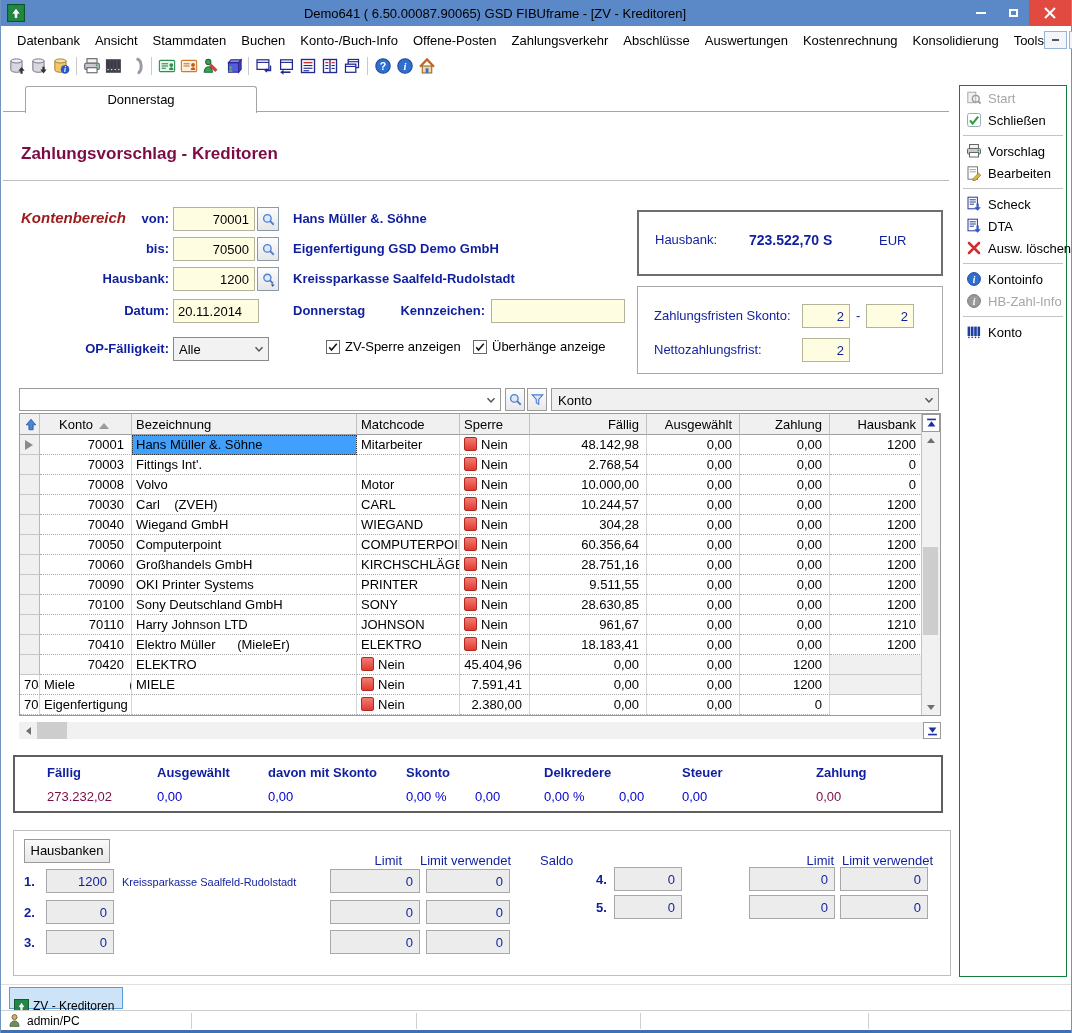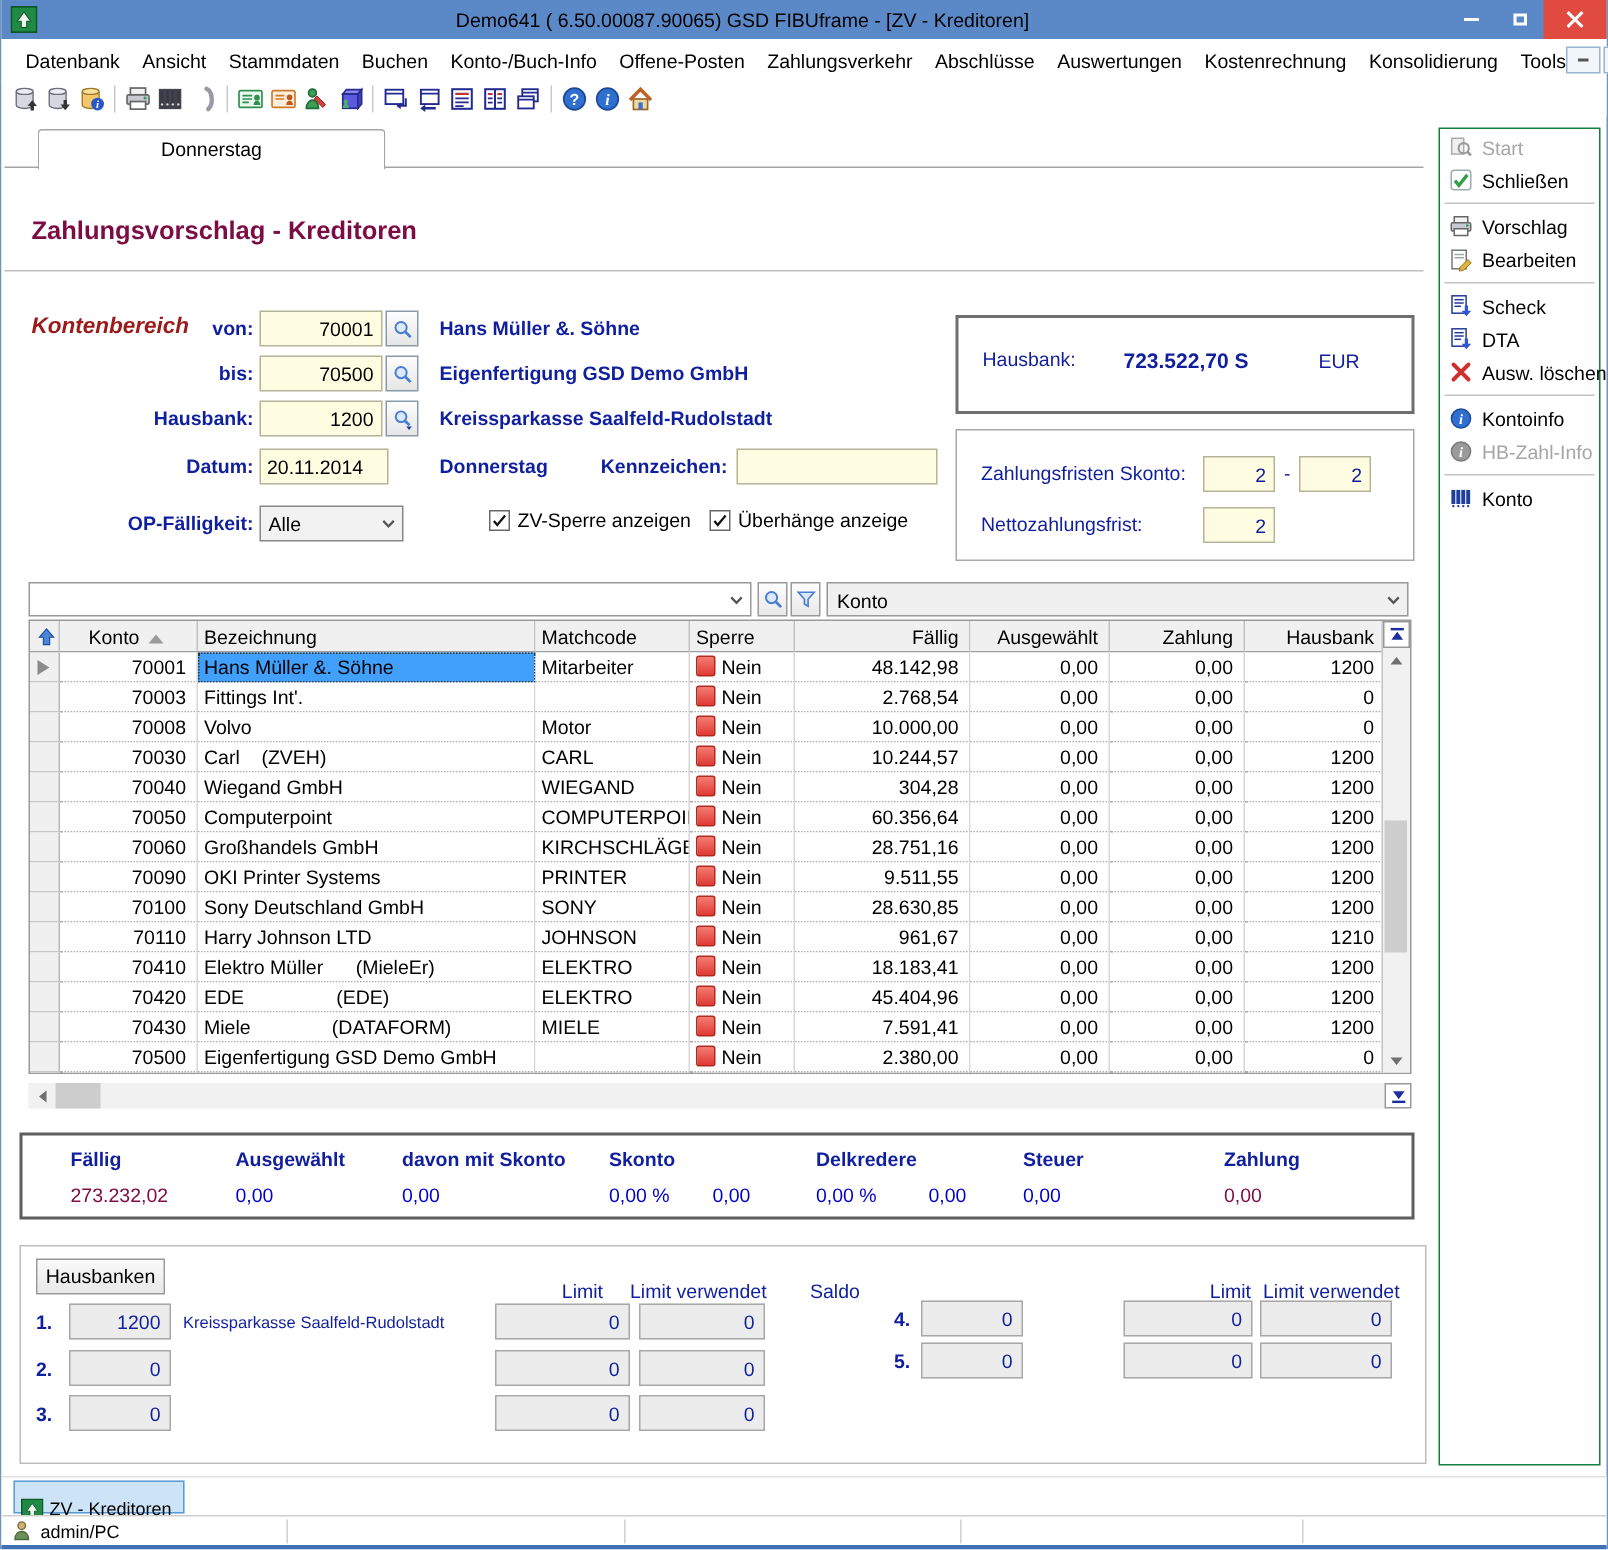--- a/index.html
+++ b/index.html
@@ -608,21 +608,20 @@
           <div class="gc r">70410</div>
           <div class="gc">Elektro Müller      (MieleEr)</div>
           <div class="gc">ELEKTRO</div>
           <div class="gc"><span class="flag"></span><span>Nein</span></div>
           <div class="gc r">18.183,41</div>
           <div class="gc r">0,00</div>
           <div class="gc r">0,00</div>
           <div class="gc r">1200</div>
           <div class="gc rowsel"></div>
           <div class="gc r">70420</div>
-          <div class="gc">EDE                 (EDE)</div>
           <div class="gc">ELEKTRO</div>
           <div class="gc"><span class="flag"></span><span>Nein</span></div>
           <div class="gc r">45.404,96</div>
           <div class="gc r">0,00</div>
           <div class="gc r">0,00</div>
           <div class="gc r">1200</div>
           <div class="gc rowsel"></div>
           <div class="gc r">70430</div>
           <div class="gc">Miele               (DATAFORM)</div>
           <div class="gc">MIELE</div>

